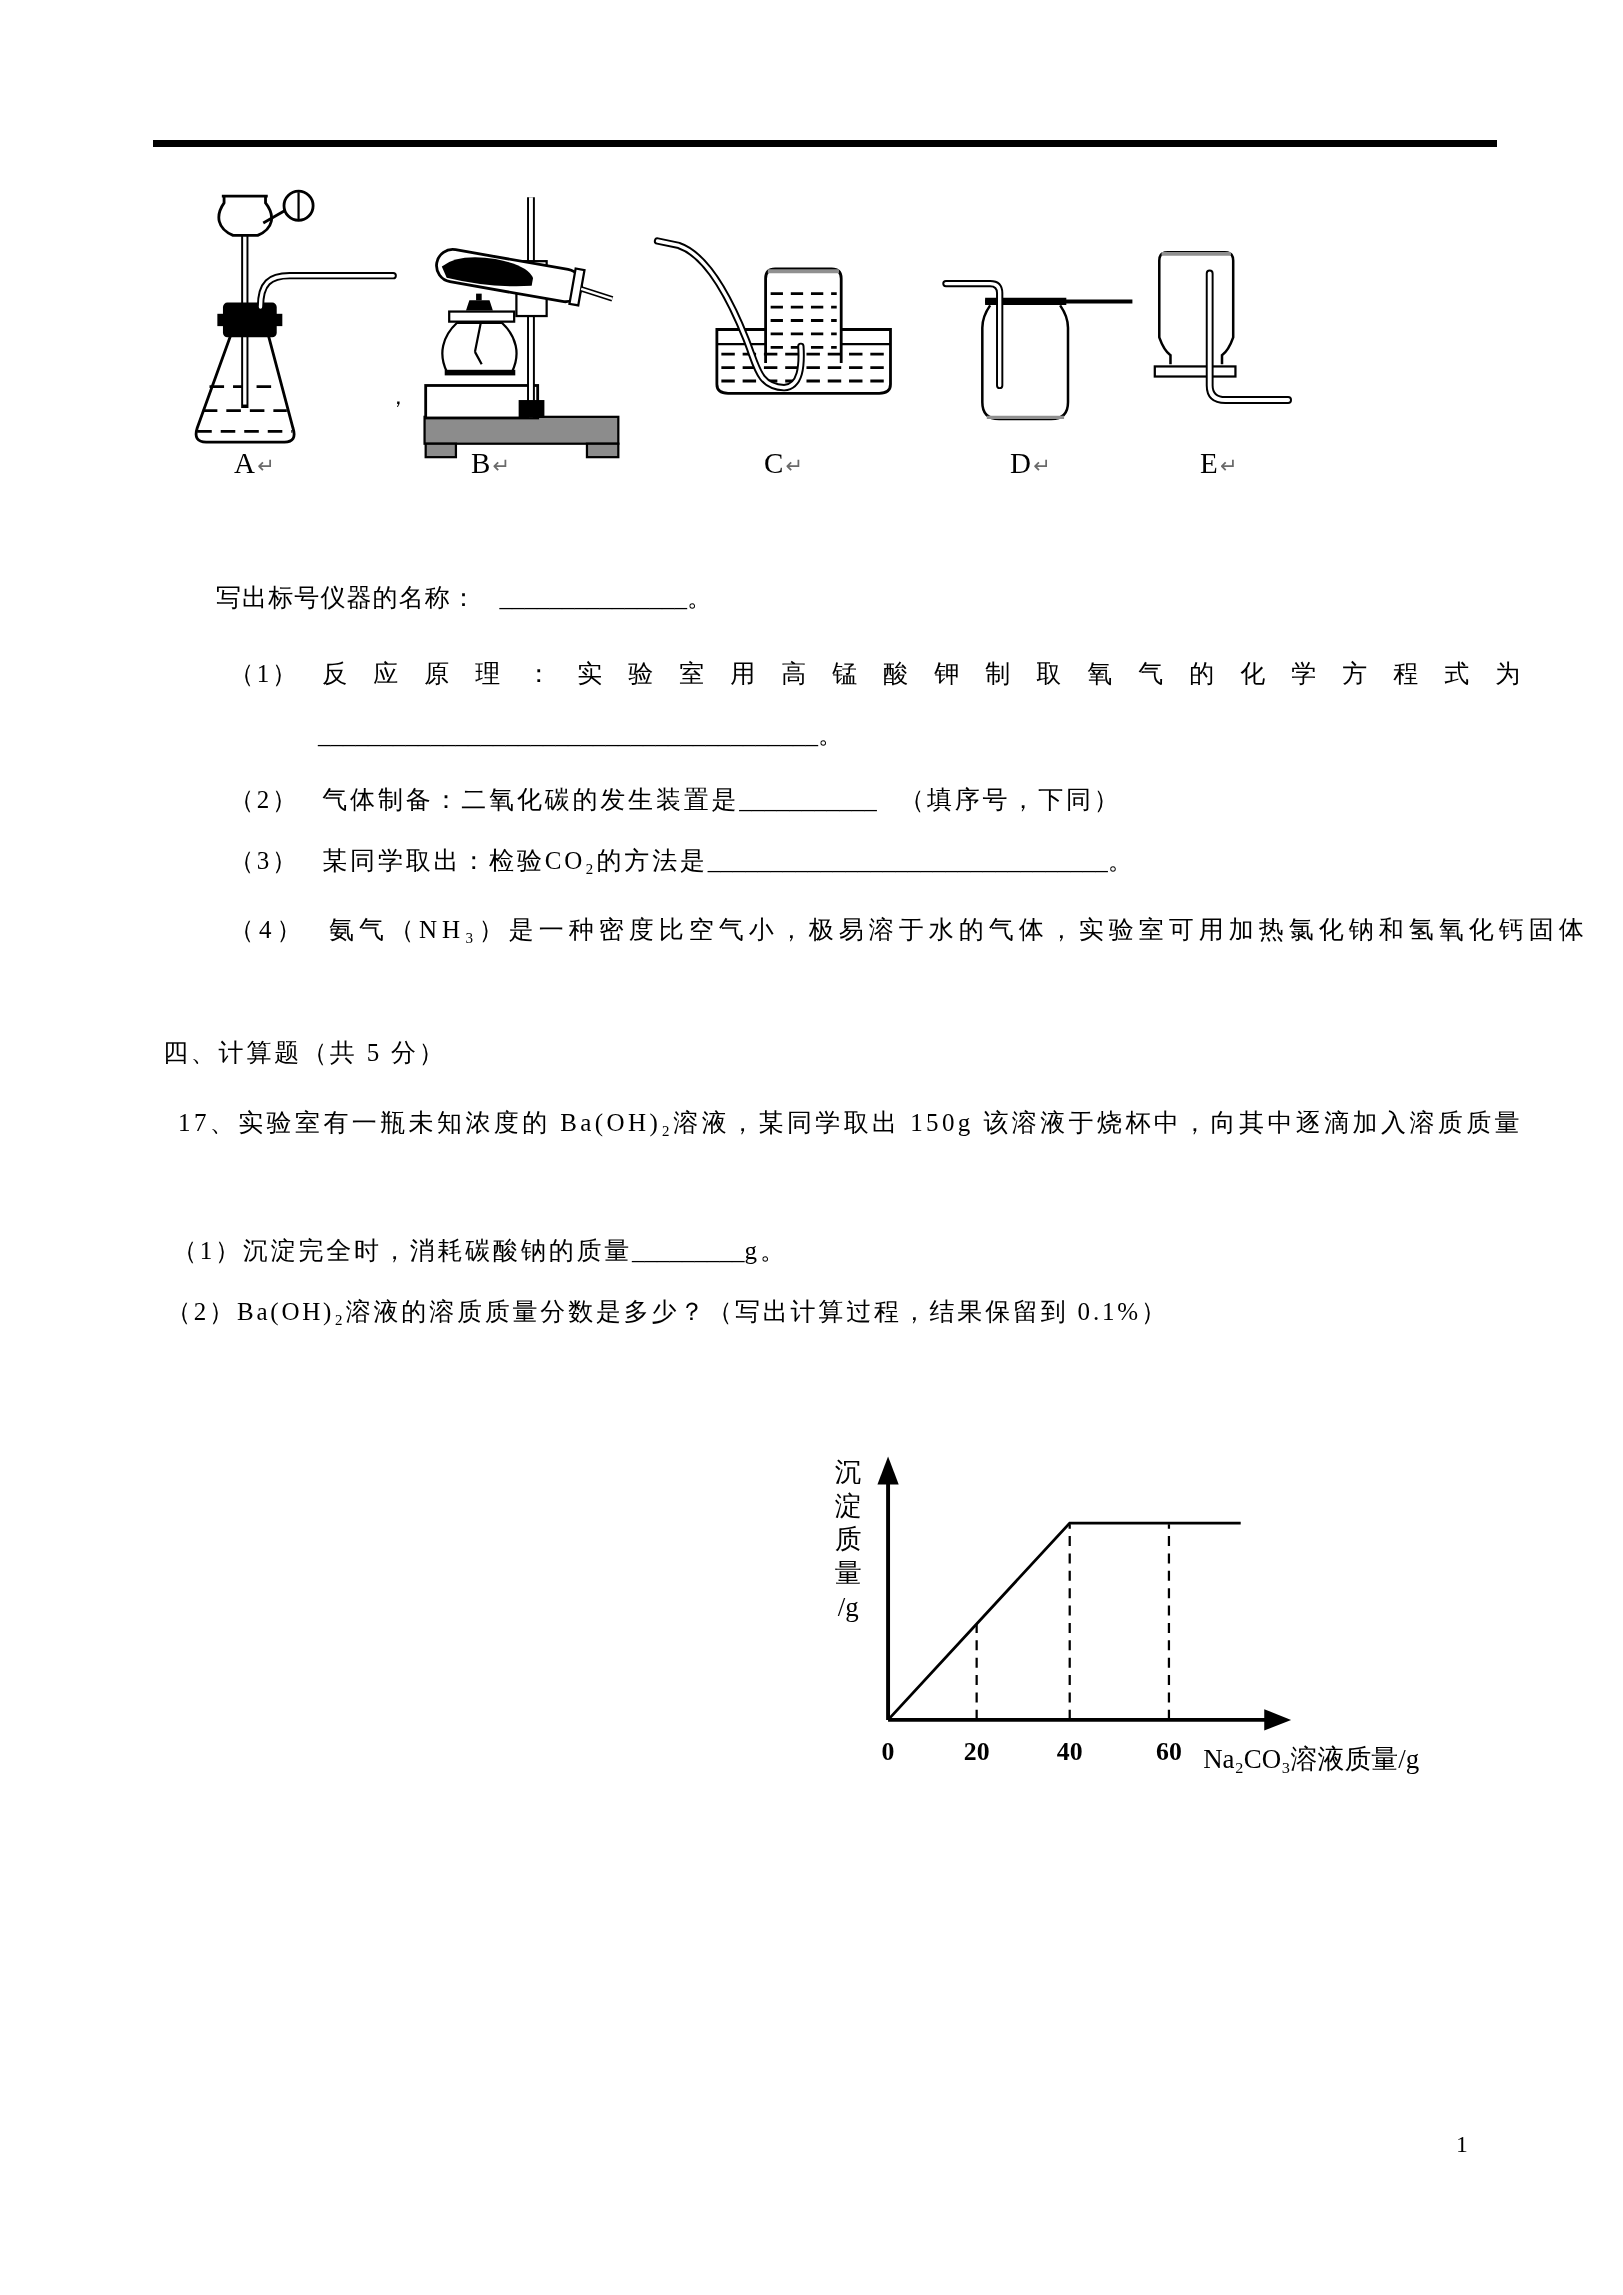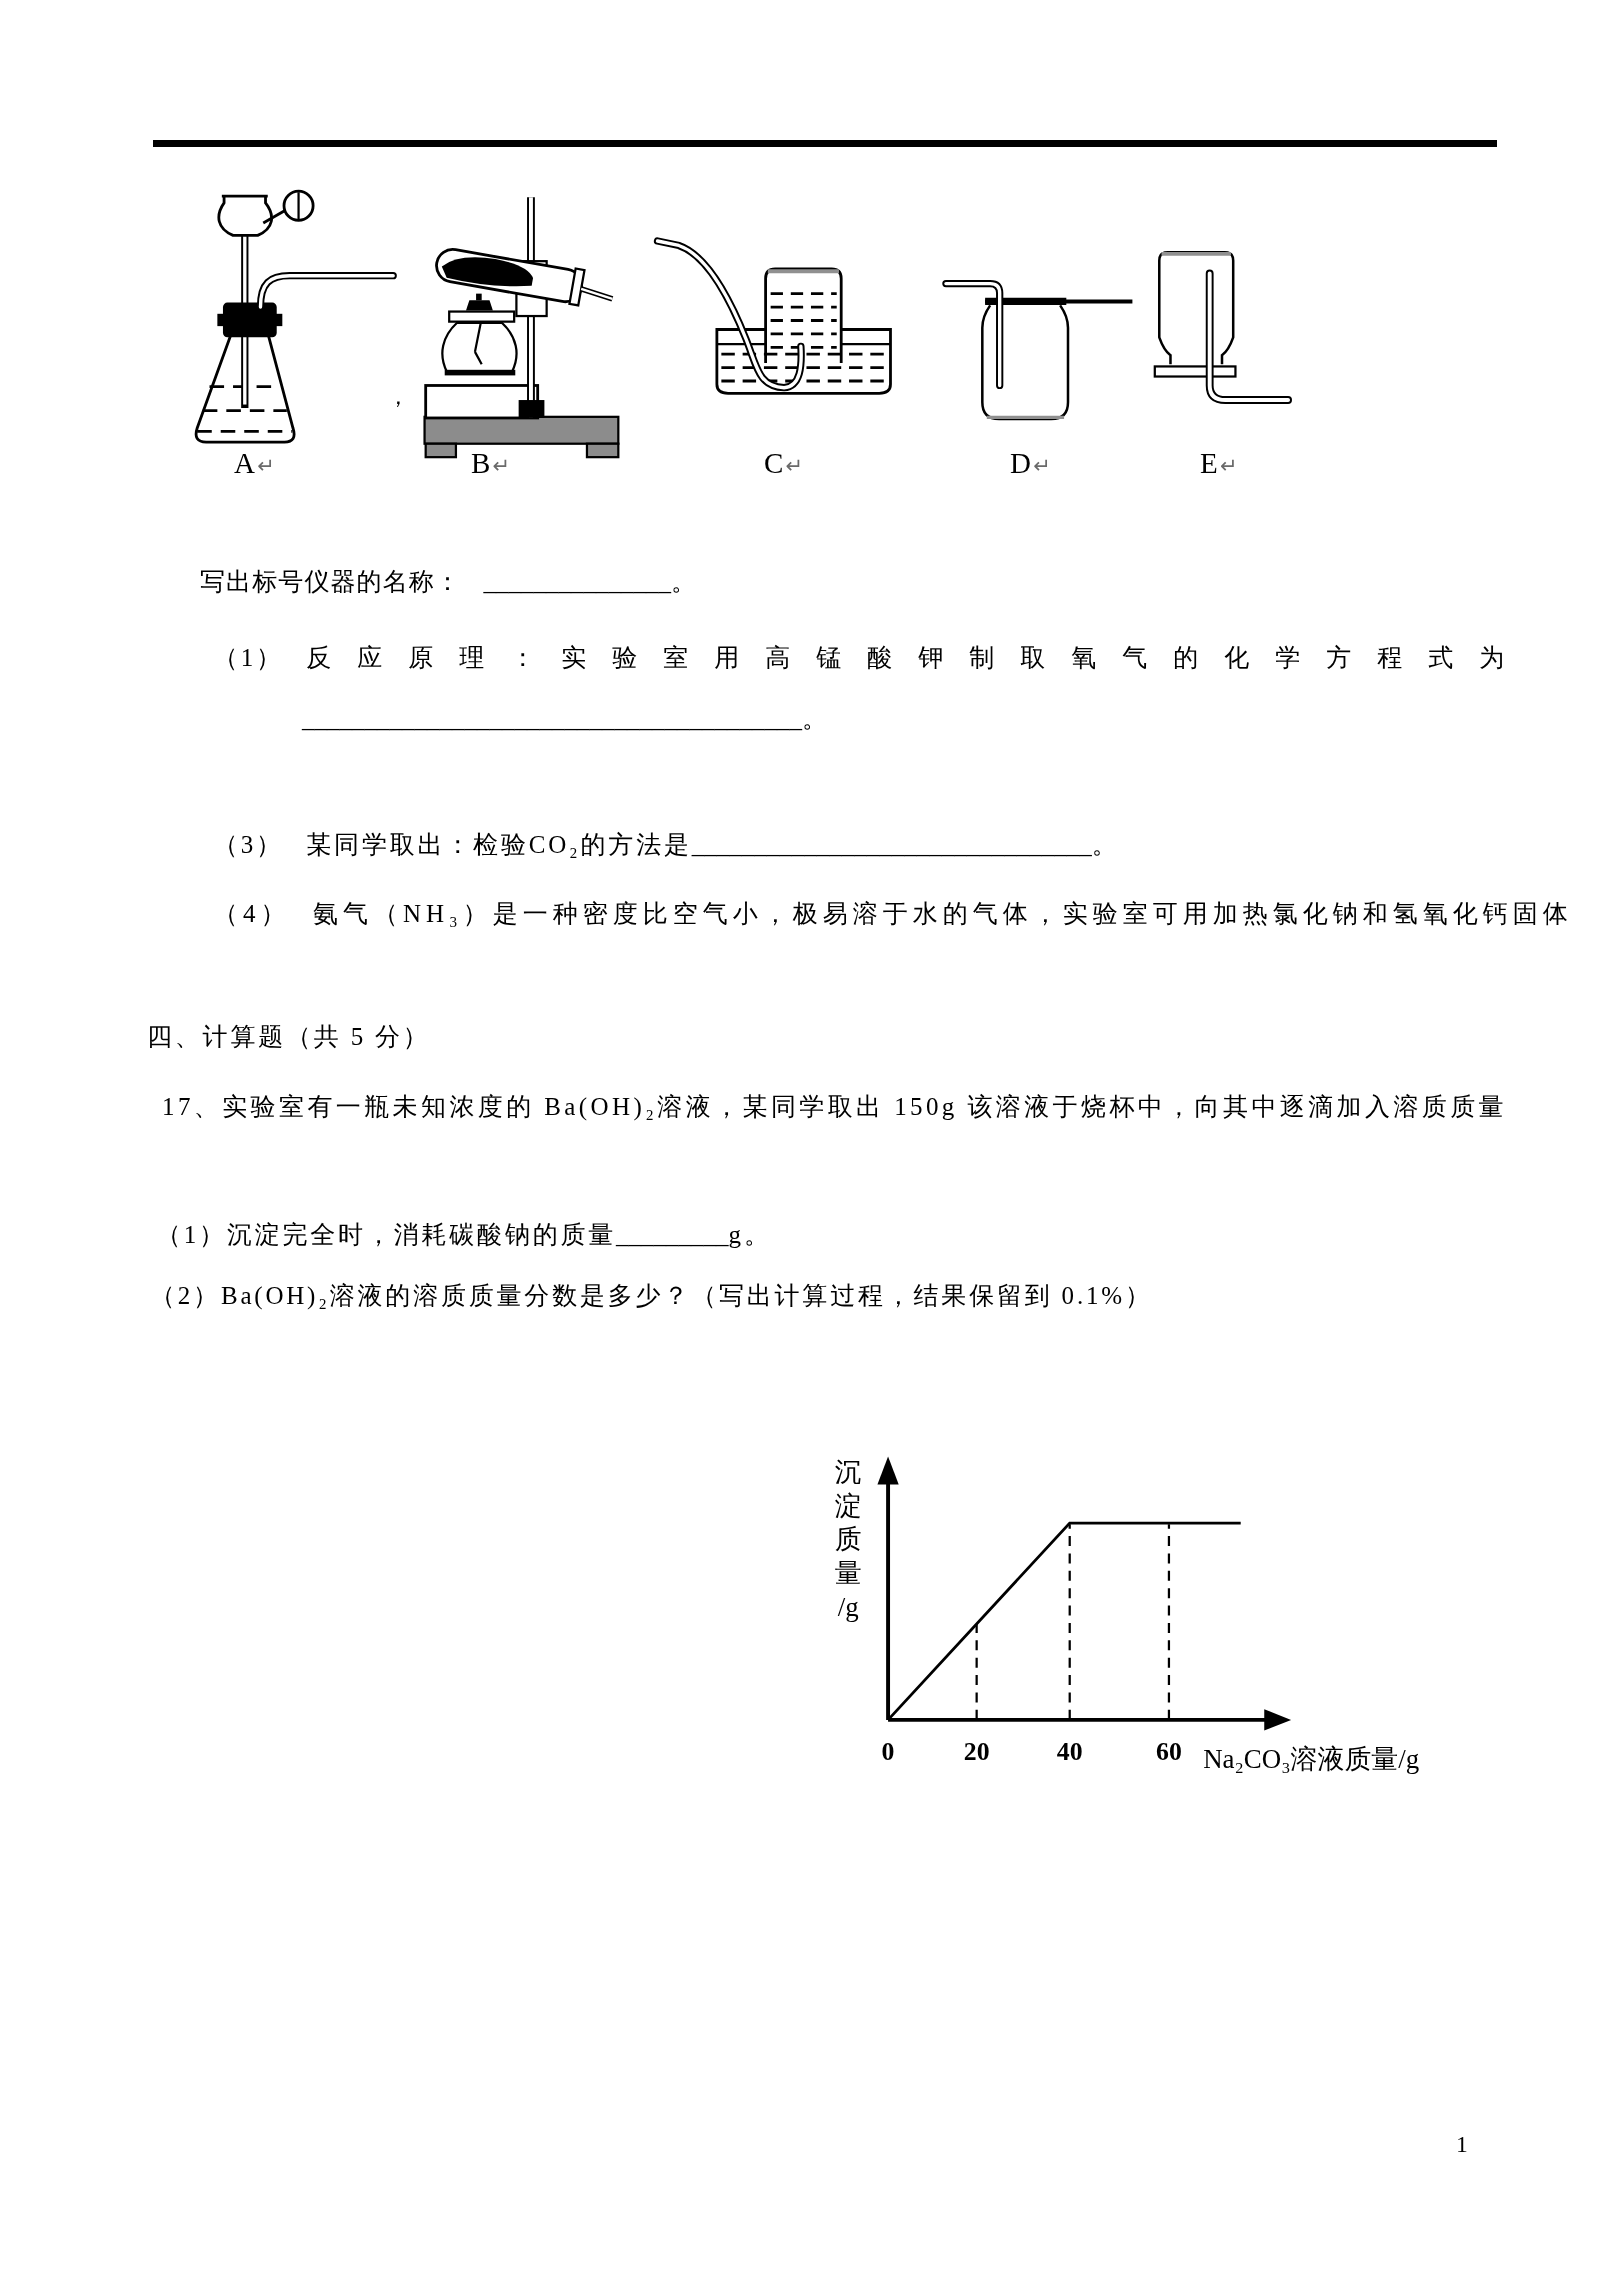--- a/index.html
+++ b/index.html
@@ -13,21 +13,21 @@
     overflow:hidden;
   }
   .top-rule{
     position:absolute;
     left:153px;top:140px;
     width:1344px;height:7.3px;
     background:#000;
   }
   .ln{
     position:absolute;
-    margin:0;
+    margin:16px;
     font-size:25px;
     line-height:33px;
     letter-spacing:2.8px;
     white-space:nowrap;
   }
   .ln .num{margin-right:22.4px;}
   .ln .blank{letter-spacing:0;}
   .gap{display:inline-block;width:22.4px;}
   .spaced{letter-spacing:26px;}
   .fig-label{
@@ -188,20 +188,23 @@
   </p>
 
   <p class="ln" style="left:213px;top:641px">
     <span class="num">（1）</span><span class="spaced">反应原理：实验室用高锰酸钾制取氧气的化学方程式为</span>
   </p>
 
   <p class="ln" style="left:302px;top:702px">
     <span class="blank">________________________________________</span><span>。</span>
   </p>
 
+  <p class="ln" style="left:213px;top:767px">
+    <span class="num">（2）</span><span>气体制备：二氧化碳的发生装置是</span><span class="blank">___________</span><span class="gap"></span><span>（填序号，下同）</span>
+  </p>
 
   <p class="ln" style="left:213px;top:828px">
     <span class="num">（3）</span><span>某同学取出：检验CO₂的方法是</span><span class="blank">________________________________</span><span>。</span>
   </p>
 
   <p class="ln" style="left:213px;top:897px;letter-spacing:5px">
     <span class="num">（4）</span><span>氨气（NH₃）是一种密度比空气小，极易溶于水的气体，实验室可用加热氯化钠和氢氧化钙固体</span>
   </p>
 
 

